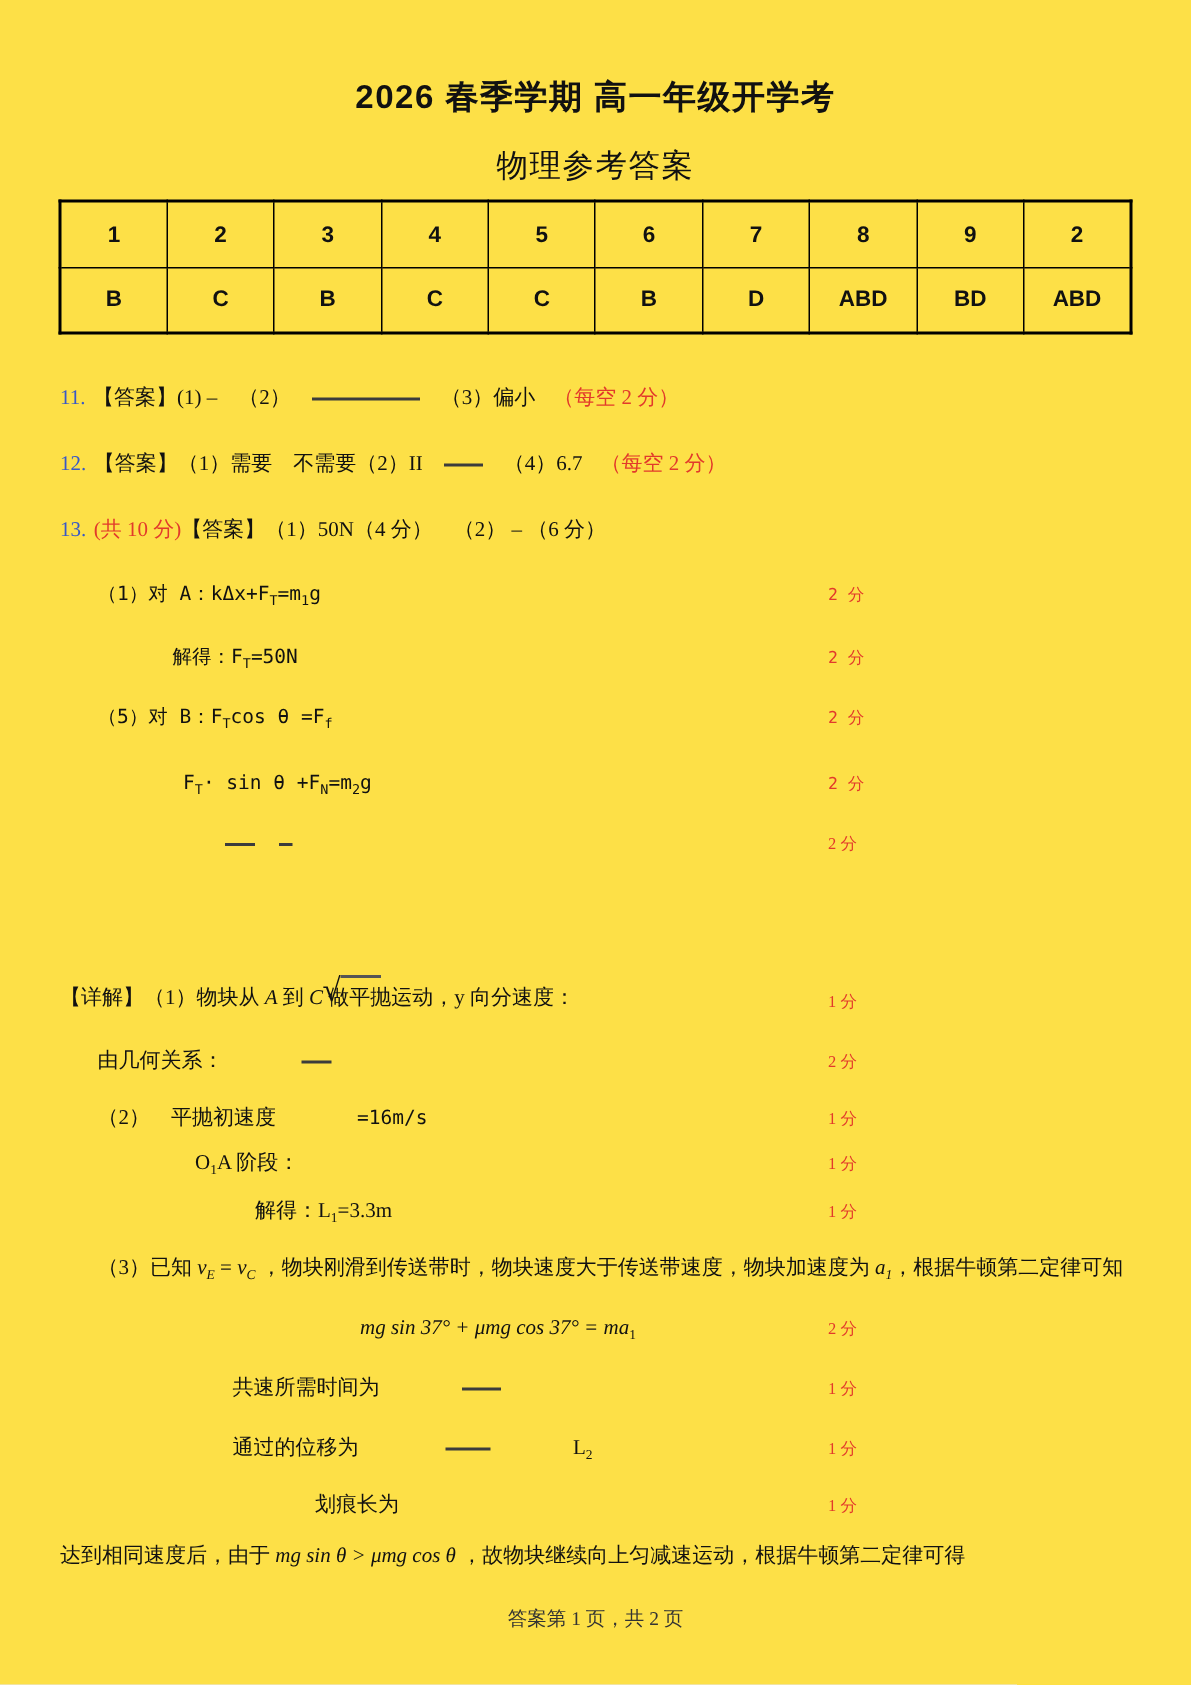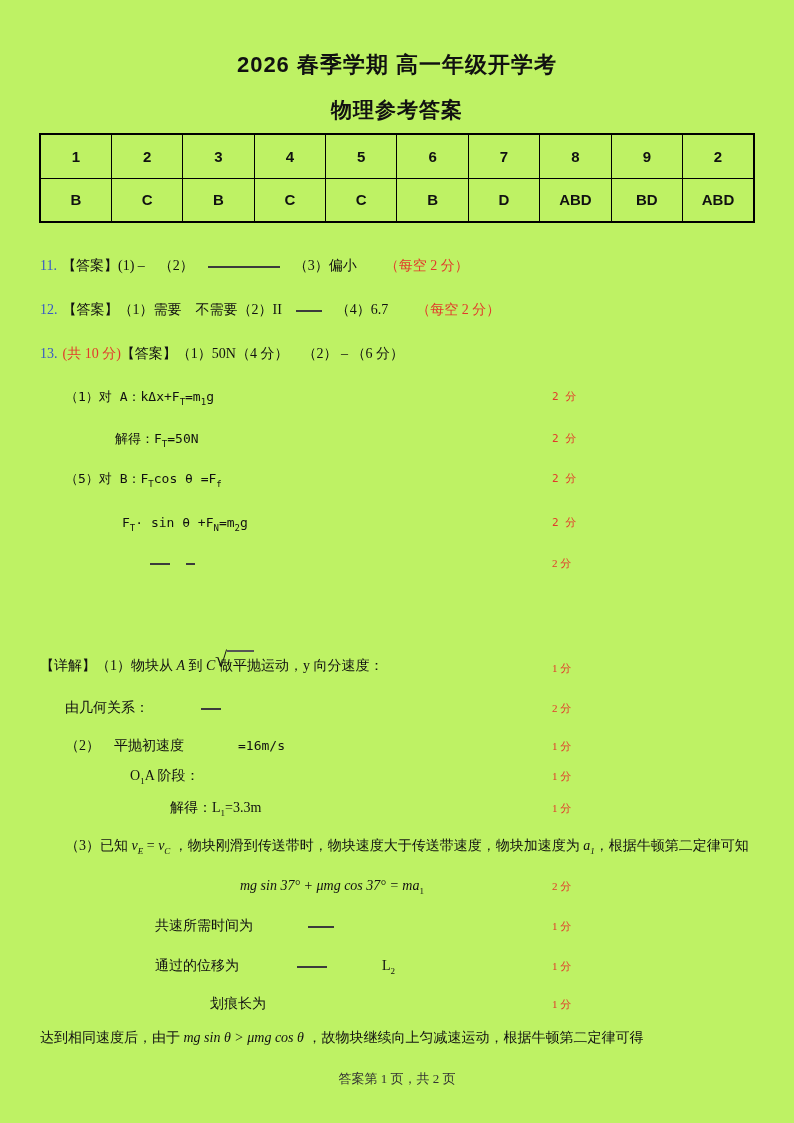--- a/index.html
+++ b/index.html
@@ -1,49 +1,49 @@
 <!DOCTYPE html>
 <html><head>
 <meta charset="utf-8">
 <style>
   * { margin:0; padding:0; box-sizing:border-box; }
   html,body { background:#e8e8e8; }
   .page {
     position:relative; width:794px; height:1123px; margin:0 auto;
-    background:#bef264; overflow:hidden;
+    background:#fde047; overflow:hidden;
     font-family:"Liberation Serif","DejaVu Serif",serif; color:#111;
   }
   .title {
     position:absolute; top:50px; left:0; width:100%; text-align:center;
     font-family:"Liberation Sans","DejaVu Sans",sans-serif;
     font-weight:bold; font-size:22px; letter-spacing:1px;
   }
   .subtitle {
     position:absolute; top:96px; left:0; width:100%; text-align:center;
     font-family:"Liberation Sans","DejaVu Sans",sans-serif;
-    font-weight:bold; font-size:21px; letter-spacing:1px;
+    font-weight:normal; font-size:21px; letter-spacing:1px;
   }
   table.ans-table {
     position:absolute; top:133px; left:39px; width:716px;
     border-collapse:collapse; table-layout:fixed;
     border:2px solid #000;
   }
   table.ans-table td {
     border:1px solid #000; height:44px; text-align:center; vertical-align:middle;
     font-family:"Liberation Sans","DejaVu Sans",sans-serif;
     font-weight:bold; font-size:15px;
   }
   .line {
     position:absolute; left:40px; right:40px;
     font-size:14px; line-height:20px; white-space:nowrap;
   }
   .num { color:#3758c8; margin-right:5px; }
   .red { color:#e23a2b; }
   .score { position:absolute; left:512px; color:#e23a2b; font-size:11px; }
-  .score-inline { color:#e23a2b; margin-left:28px; }
+  .score-inline { color:#e23a2b; margin-left:12px; }
   .mono { font-family:"DejaVu Sans Mono","Liberation Mono",monospace; font-size:13px; }
   .it { font-style:italic; font-family:"Liberation Serif","DejaVu Serif",serif; }
   sub { font-size:9px; line-height:0; }
   .rule { display:inline-block; height:2px; background:#3c3c3c; vertical-align:middle; }
   .sqrt-glyph { font-size:22px; }
   .vinculum { display:inline-block; width:27px; height:2px; background:#555; vertical-align:15px; }
   .footer {
     position:absolute; top:1070px; left:0; width:100%; text-align:center;
     font-size:13px; color:#333;
   }

